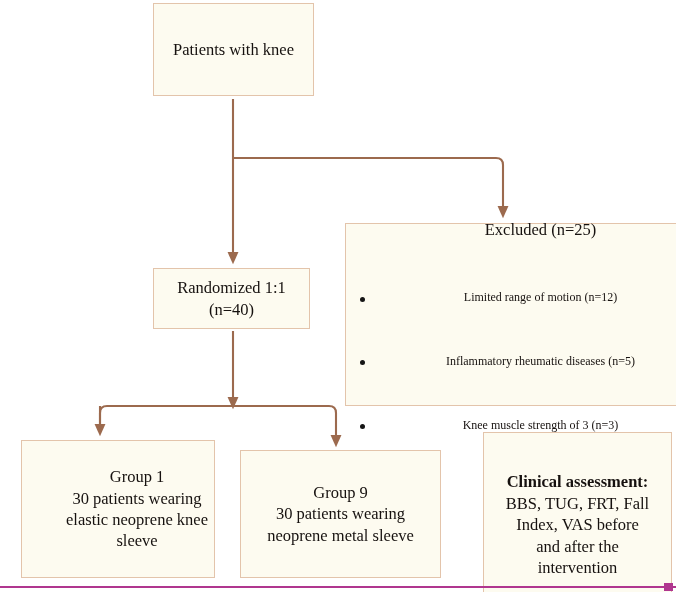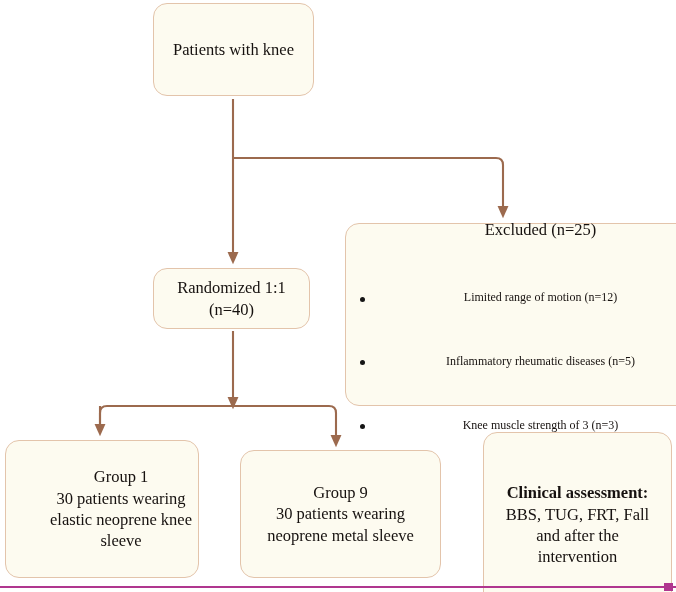--- a/index.html
+++ b/index.html
@@ -26,37 +26,37 @@
     width: 676px;
     height: 592px;
     pointer-events: none;
   }
   
   .node {
     position: absolute;
     box-sizing: border-box;
     background: #fdfbf0;
     border: 1.6px solid #e3c4ab;
-    border-radius: 14px;
+    border-radius: 0;
     display: flex;
     flex-direction: column;
     align-items: center;
     justify-content: center;
     text-align: center;
     color: #16110f;
     line-height: 1.30;
     padding: 4px 6px;
   }
   .node .line { display: block; width: 100%; }
 
   #node-screened { left: 153px; top: 3px;   width: 161px; height: 93px;  font-size: 16.5px; }
   #node-randomized { left: 153px; top: 268px; width: 157px; height: 61px; font-size: 16.5px; }
   #node-excluded { left: 345px; top: 223px; width: 391px; height: 183px; font-size: 16.5px;
                    justify-content: center; padding-top: 27px; }
-  #node-group1  { left: 5px;   top: 440px; width: 194px; height: 138px; font-size: 16.5px; padding-left: 44px; }
+  #node-group1  { left: 21px;   top: 440px; width: 194px; height: 138px; font-size: 16.5px; padding-left: 44px; }
   #node-group2  { left: 240px; top: 450px; width: 201px; height: 128px; font-size: 16.5px; }
   #node-outcome { left: 483px; top: 432px; width: 189px; height: 186px; font-size: 16.5px; }
 
   
   .excl-title { font-size: 16.5px; margin-bottom: 2px; width: 100%; text-align: center; }
   .excl-list {
     list-style: none;
     margin: 0;
     padding: 0;
     width: 100%;
@@ -166,20 +166,21 @@
 
   <div class="node" id="node-group2">
     <span class="line">Group 9</span>
     <span class="line">30 patients wearing</span>
     <span class="line">neoprene metal sleeve</span>
   </div>
 
   <div class="node" id="node-outcome">
     <span class="line bold">Clinical assessment:</span>
     <span class="line">BBS, TUG, FRT, Fall</span>
+    <span class="line">Index, VAS before</span>
     <span class="line">and after the</span>
     <span class="line">intervention</span>
   </div>
 
   <div id="bottom-rule"></div>
   <div id="bottom-handle"></div>
 
 </div>
 
 </body></html>

